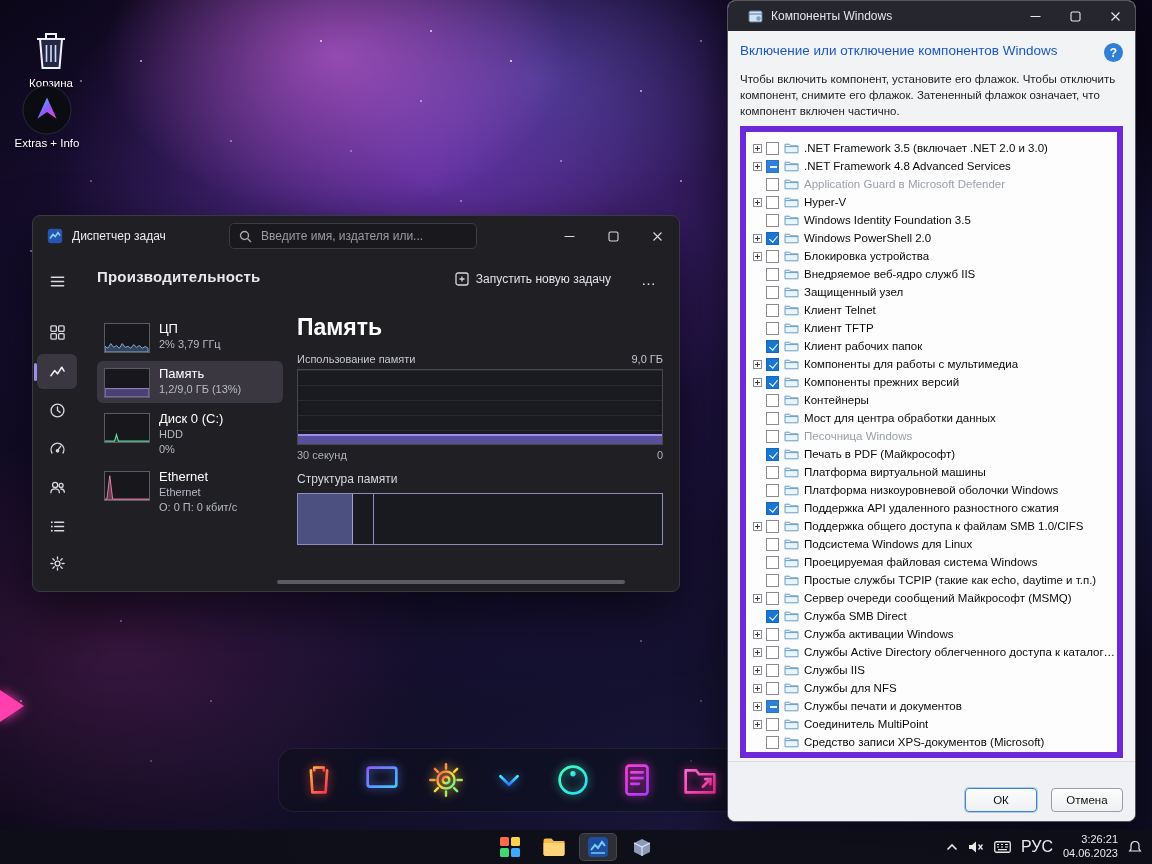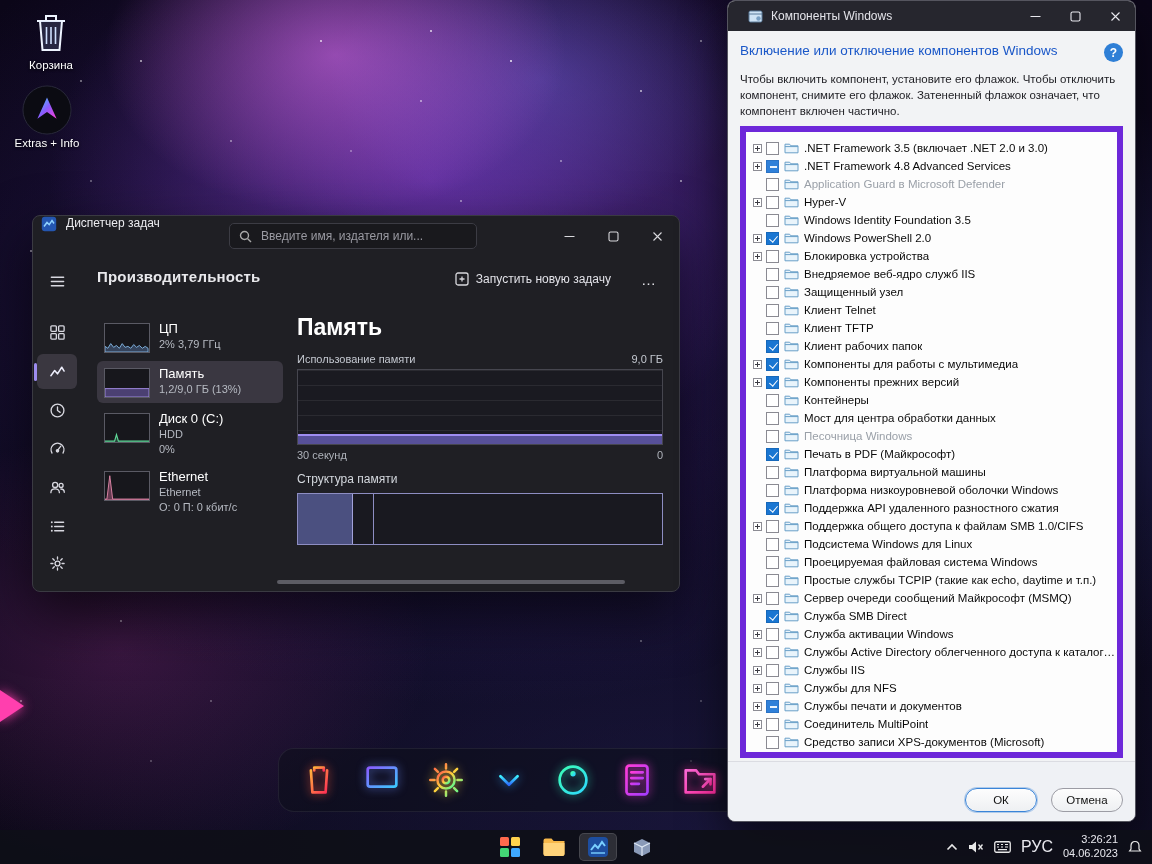--- a/index.html
+++ b/index.html
@@ -29,21 +29,21 @@
 .pink-arrow{position:absolute;left:0;top:690px;z-index:1;filter:drop-shadow(0 0 6px rgba(255,63,174,.9))}
 
 .dicon{position:absolute;width:78px;text-align:center;z-index:1}
 .dicon .ic{height:48px;display:flex;align-items:center;justify-content:center}
 .dicon .lbl{margin-top:3px;font-size:11.5px;color:#fff;text-shadow:0 1px 3px rgba(0,0,0,.95)}
 
 #dock{position:absolute;left:278px;bottom:52px;width:590px;height:64px;z-index:2;display:flex;align-items:center;justify-content:space-evenly;background:rgba(12,14,26,.55);border:1px solid rgba(255,255,255,.07);border-radius:16px}
 .dock-ic{width:48px;height:48px;display:flex;align-items:center;justify-content:center}
 
 .tm{position:absolute;left:32px;top:215px;width:648px;height:377px;z-index:4;background:#1f1f24;border:1px solid #3a3a42;border-radius:8px;box-shadow:0 22px 55px rgba(0,0,0,.6);overflow:hidden;color:#e8e8ec}
-.tm-titlebar{position:relative;height:40px;display:flex;align-items:flex-start;padding-left:8px;gap:9px}
+.tm-titlebar{position:relative;height:40px;display:flex;align-items:center;padding-left:14px;gap:9px}
 .tm-title{font-size:12px;color:#ececf0}
 .tm-search{position:absolute;left:196px;top:7px;width:248px;height:26px;background:#19191d;border:1px solid #3c3c44;border-radius:5px;display:flex;align-items:center;gap:7px;padding:0 9px}
 .tm-search input{flex:1;background:transparent;border:none;outline:none;color:#ddd;font-size:12px;font-family:inherit;min-width:0}
 .tm-search input::placeholder{color:#9a9aa2}
 .caps{margin-left:auto;display:flex;height:100%}
 .cap{width:44px;height:100%;display:flex;align-items:center;justify-content:center;color:#d8d8dc}
 .tm-body{display:flex;height:calc(100% - 40px)}
 .tm-side{width:48px;display:flex;flex-direction:column;align-items:center;padding-top:6px}
 .side-item{position:relative;width:40px;height:36px;display:flex;align-items:center;justify-content:center;border-radius:6px;margin:2px 0;color:#d2d2da}
 .side-item.menu{margin-bottom:14px}
@@ -93,21 +93,21 @@
 .expander.none{visibility:hidden}
 .cb{flex:none;width:13px;height:13px;border:1px solid #8a8a92;background:#fff;margin-right:5px;position:relative}
 .cb.checked{background:#1976d2;border-color:#1668ba}
 .cb.checked::after{content:'';position:absolute;left:3.5px;top:1px;width:4px;height:7px;border:solid #fff;border-width:0 1.8px 1.8px 0;transform:rotate(40deg)}
 .cb.partial{background:#2f80d9;border-color:#2a72c4}
 .cb.partial::after{content:'';position:absolute;left:3px;top:5.5px;width:7px;height:2px;background:#fff;opacity:.9}
 .tree-folder{flex:none;margin-right:5px;display:flex}
 .tree-lbl{overflow:hidden;text-overflow:ellipsis}
 .tree-lbl.gray{color:#9aa0a8}
 .dlg-footer{position:absolute;left:0;right:0;bottom:0;height:60px;background:rgba(238,240,245,.78);border-top:1px solid rgba(160,160,170,.25);display:flex;justify-content:flex-end;align-items:flex-end;gap:14px;padding:0 12px 9px}
-.btn{height:24px;min-width:72px;font-size:11.5px;font-family:inherit;color:#111;background:linear-gradient(#fdfdfd,#eef0f2);border:1px solid #9c9ca4;border-radius:12px}
+.btn{height:24px;min-width:72px;font-size:11.5px;font-family:inherit;color:#111;background:linear-gradient(#fdfdfd,#eef0f2);border:1px solid #9c9ca4;border-radius:4px}
 .btn.ok{border-color:#3a84d8;box-shadow:0 0 0 1px rgba(58,132,216,.35)}
 
 #taskbar{position:absolute;left:0;right:0;bottom:0;height:34px;z-index:10;background:rgba(14,15,24,.93);display:flex;align-items:center}
 #tb-center{position:absolute;left:50%;transform:translateX(-50%);display:flex;gap:6px;align-items:center}
 .tb-app{width:38px;height:28px;display:flex;align-items:center;justify-content:center;border-radius:5px}
 .tb-app.active{background:rgba(255,255,255,.13);box-shadow:inset 0 0 0 1px rgba(255,255,255,.12)}
 #tray{margin-left:auto;display:flex;align-items:center;gap:10px;padding-right:10px;color:#e8e8ee}
 .tray-ic{display:flex;align-items:center}
 #tray .lang{font-size:16px}
 #clock{font-size:11px;line-height:1.25;text-align:right}
@@ -117,21 +117,21 @@
 
 <div id="screen">
   <div id="wallpaper"></div>
   <div id="stars"></div>
   <div class="pink-arrow">
     <svg width="24" height="32" viewBox="0 0 24 32">
         <path d="M0 0L24 16L0 32z" fill="#ff3fae"></path>
       </svg>
   </div>
 
-  <div class="dicon" style="left:12px;top:8px">
+  <div class="dicon" style="left:12px;top:26px">
     <div class="ic">
       <svg width="40" height="44" viewBox="0 0 40 44">
         <path d="M6 11h28" stroke="#eef4ff" stroke-width="2" fill="none"></path>
         <path d="M15 11V6h10v5" fill="none" stroke="#eef4ff" stroke-width="2"></path>
         <path d="M9 11l2.5 29h17L31 11" fill="rgba(150,180,230,.18)" stroke="#eef4ff" stroke-width="2"></path>
         <path d="M15.5 17v17M20 17v17M24.5 17v17" stroke="#cfe0ff" stroke-width="1.6"></path>
       </svg>
     </div>
     <div class="lbl">Корзина</div>
   </div>

